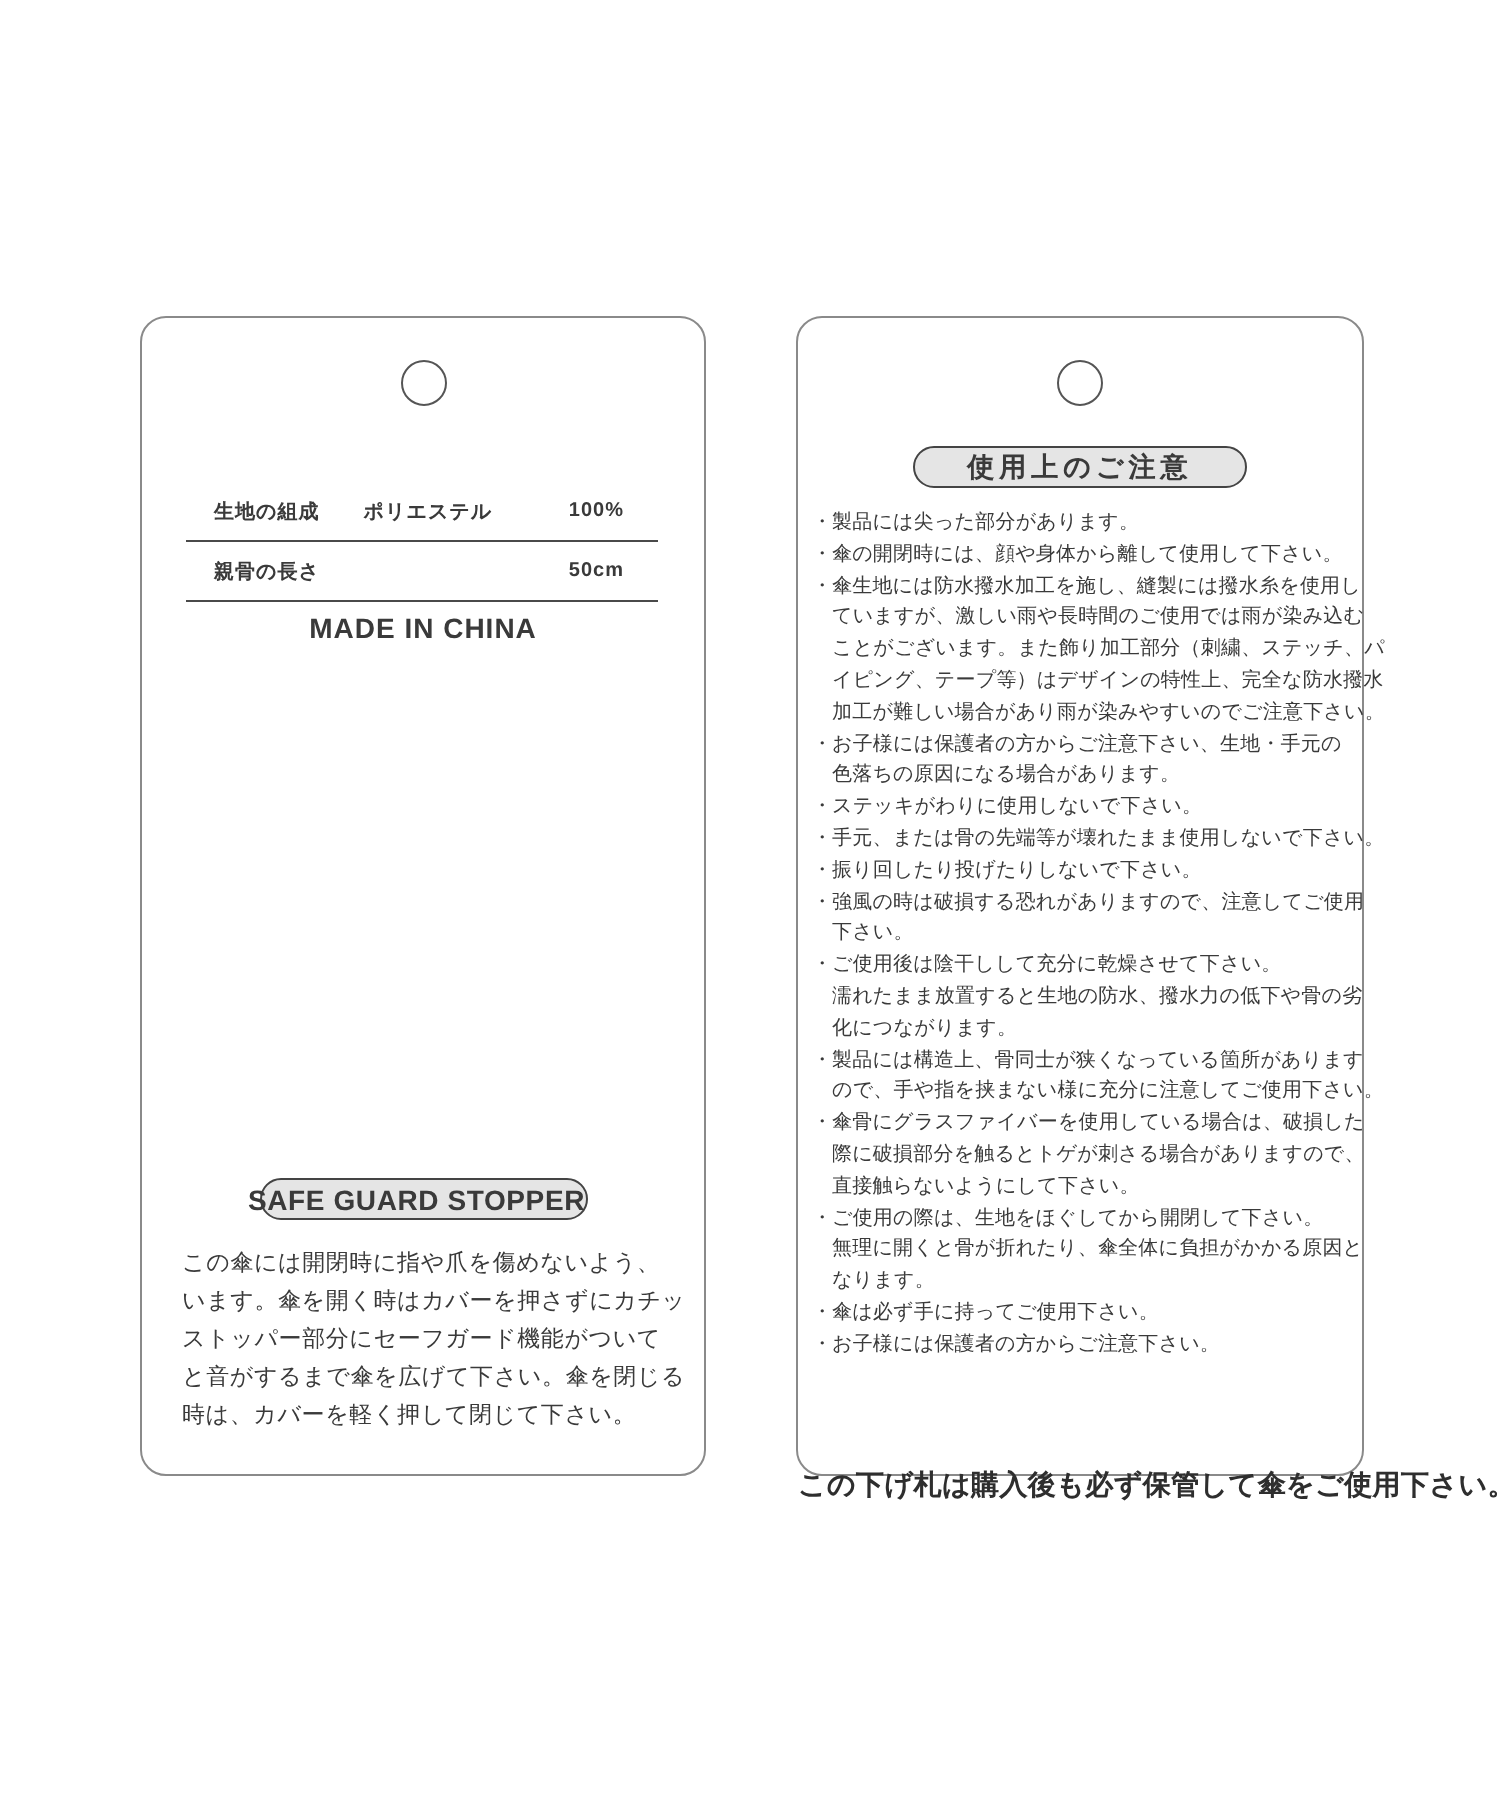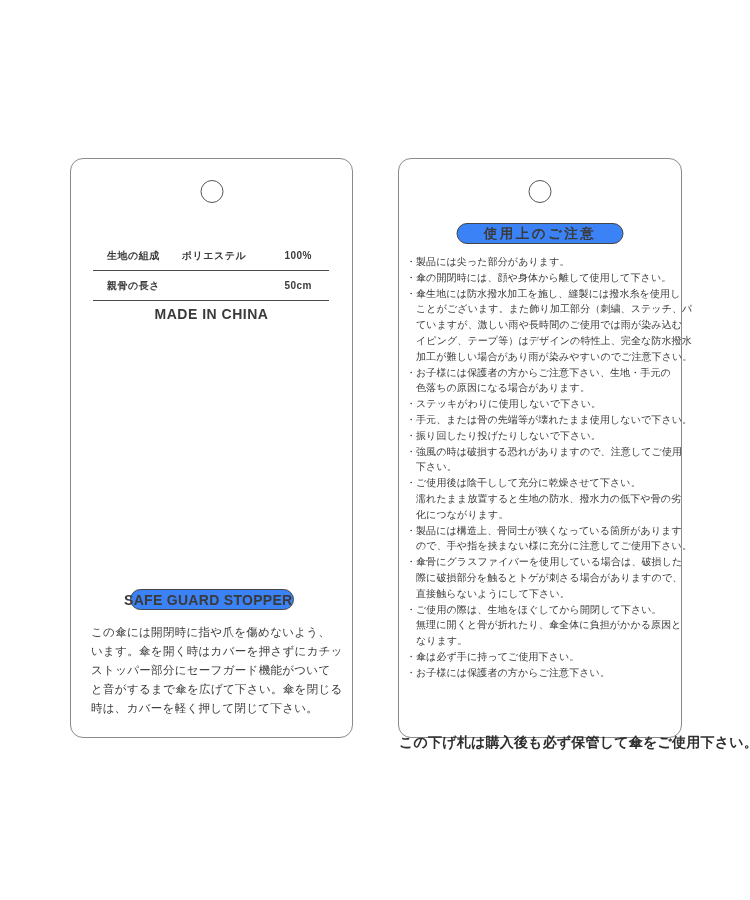--- a/index.html
+++ b/index.html
@@ -67,21 +67,21 @@
     position: absolute;
     left: 50%;
     transform: translateX(-50%);
     height: 21px;
     border: 1.5px solid #444;
     border-radius: 12px;
     box-sizing: border-box;
     display: flex;
     align-items: center;
     justify-content: center;
-    background: #3b82f6;
+    background: #e5e5e5;
     white-space: nowrap;
   }
   .badge-pill {
     top: 430px;
     width: 164px;
     font-size: 14px;
     font-weight: 600;
     letter-spacing: 0.3px;
     justify-content: flex-end;
   }
@@ -186,26 +186,26 @@
         <span class="ntext">傘の開閉時には、顔や身体から離して使用して下さい。</span>
       </div>
 
       <div class="notice-line">
         <span class="bullet">・</span>
         <span class="ntext">傘生地には防水撥水加工を施し、縫製には撥水糸を使用し</span>
       </div>
 
       <div class="notice-line">
         <span class="bullet"></span>
+        <span class="ntext">ていますが、激しい雨や長時間のご使用では雨が染み込む</span>
+      </div>
+
+      <div class="notice-line">
+        <span class="bullet"></span>
         <span class="ntext">ことがございます。また飾り加工部分（刺繍、ステッチ、パ</span>
-      </div>
-
-      <div class="notice-line">
-        <span class="bullet"></span>
-        <span class="ntext">ていますが、激しい雨や長時間のご使用では雨が染み込む</span>
       </div>
 
       <div class="notice-line">
         <span class="bullet"></span>
         <span class="ntext">イピング、テープ等）はデザインの特性上、完全な防水撥水</span>
       </div>
 
       <div class="notice-line">
         <span class="bullet"></span>
         <span class="ntext">加工が難しい場合があり雨が染みやすいのでご注意下さい。</span>

